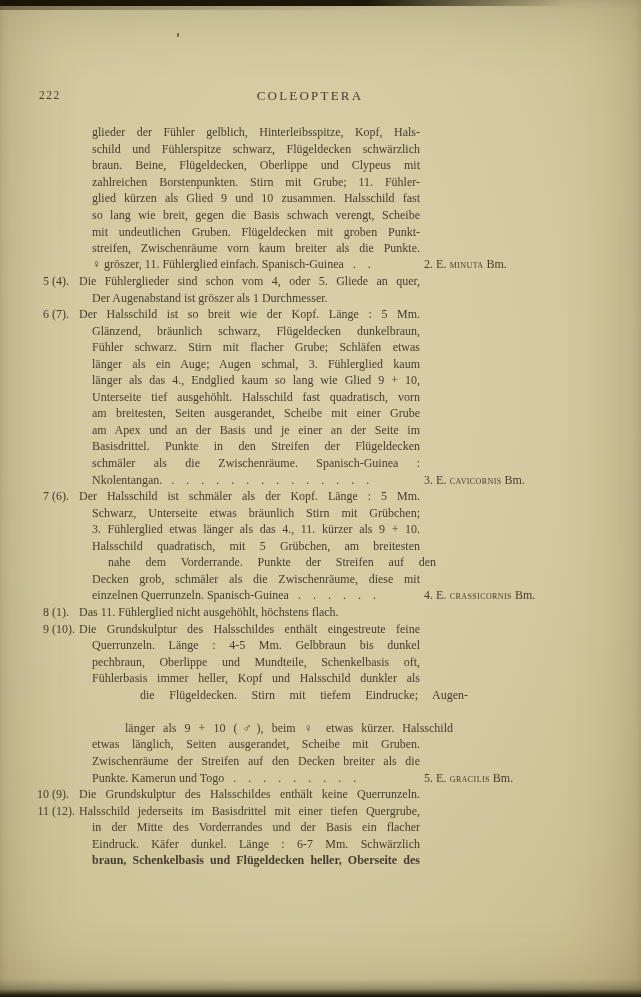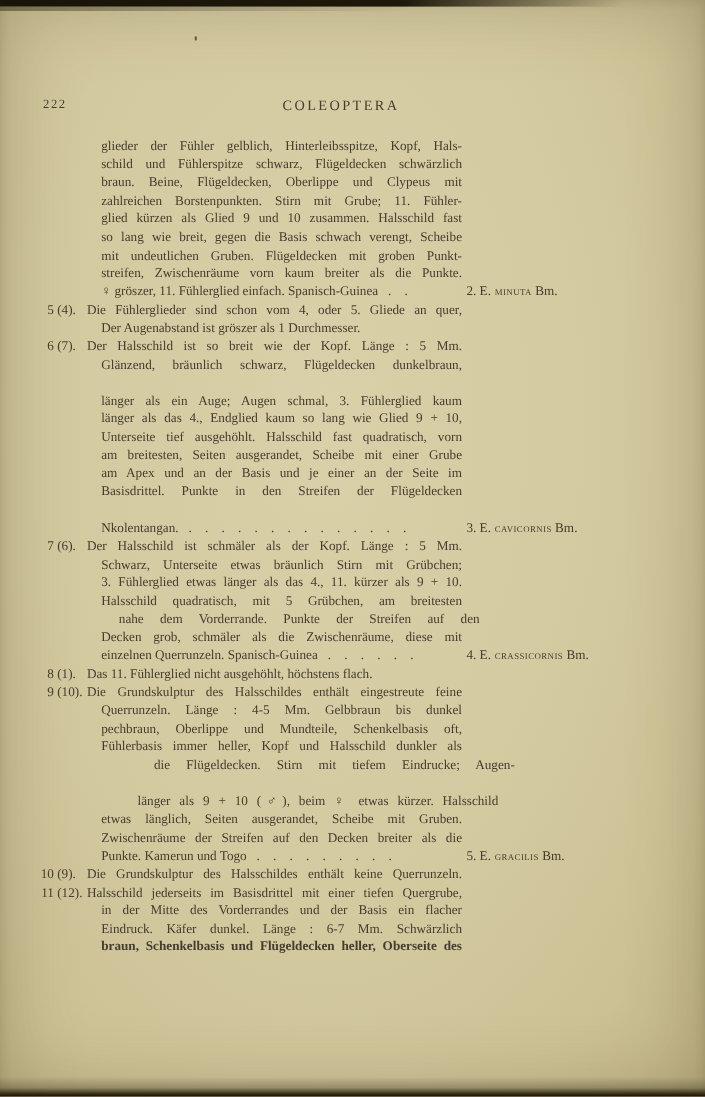--- a/index.html
+++ b/index.html
@@ -71,26 +71,28 @@
       <div class="line" style="top: 173.7px;"><div class="txt cont j">zahlreichen Borstenpunkten. Stirn mit Grube; 11. Fühler-</div></div>
       <div class="line" style="top: 190.2px;"><div class="txt cont j">glied kürzen als Glied 9 und 10 zusammen. Halsschild fast</div></div>
       <div class="line" style="top: 206.8px;"><div class="txt cont j">so lang wie breit, gegen die Basis schwach verengt, Scheibe</div></div>
       <div class="line" style="top: 224px;"><div class="txt cont j">mit undeutlichen Gruben. Flügeldecken mit groben Punkt-</div></div>
       <div class="line" style="top: 239.9px;"><div class="txt cont j">streifen, Zwischenräume vorn kaum breiter als die Punkte.</div></div>
       <div class="line" style="top: 256.4px;"><div class="txt cont">♀ gröszer, 11. Fühlerglied einfach. Spanisch-Guinea</div><span class="dots">..</span><span class="species"><span class="sp-num">2.</span><span class="sp-gen"> E.</span><span class="sp-name"> minuta</span><span class="sp-auth"> Bm.</span></span></div>
       <div class="line" style="top: 273px;"><span class="num">5</span><span class="ref">(4).</span><div class="txt first j">Die Fühlerglieder sind schon vom 4, oder 5. Gliede an quer,</div></div>
       <div class="line" style="top: 289.5px;"><div class="txt cont">Der Augenabstand ist gröszer als 1 Durchmesser.</div></div>
       <div class="line" style="top: 306.1px;"><span class="num">6</span><span class="ref">(7).</span><div class="txt first j">Der Halsschild ist so breit wie der Kopf. Länge : 5 Mm.</div></div>
       <div class="line" style="top: 322.6px;"><div class="txt cont j">Glänzend, bräunlich schwarz, Flügeldecken dunkelbraun,</div></div>
+      <div class="line" style="top: 339.1px;"><div class="txt cont j">Fühler schwarz. Stirn mit flacher Grube; Schläfen etwas</div></div>
       <div class="line" style="top: 355.7px;"><div class="txt cont j">länger als ein Auge; Augen schmal, 3. Fühlerglied kaum</div></div>
       <div class="line" style="top: 372.3px;"><div class="txt cont j">länger als das 4., Endglied kaum so lang wie Glied 9 + 10,</div></div>
       <div class="line" style="top: 388.8px;"><div class="txt cont j">Unterseite tief ausgehöhlt. Halsschild fast quadratisch, vorn</div></div>
       <div class="line" style="top: 405.4px;"><div class="txt cont j">am breitesten, Seiten ausgerandet, Scheibe mit einer Grube</div></div>
       <div class="line" style="top: 421.9px;"><div class="txt cont j">am Apex und an der Basis und je einer an der Seite im</div></div>
       <div class="line" style="top: 438.4px;"><div class="txt cont j">Basisdrittel. Punkte in den Streifen der Flügeldecken</div></div>
+      <div class="line" style="top: 455px;"><div class="txt cont j">schmäler als die Zwischenräume. Spanisch-Guinea :</div></div>
       <div class="line" style="top: 471.6px;"><div class="txt cont">Nkolentangan.</div><span class="dots">..............</span><span class="species"><span class="sp-num">3.</span><span class="sp-gen"> E.</span><span class="sp-name"> cavicornis</span><span class="sp-auth"> Bm.</span></span></div>
       <div class="line" style="top: 488.1px;"><span class="num">7</span><span class="ref">(6).</span><div class="txt first j">Der Halsschild ist schmäler als der Kopf. Länge : 5 Mm.</div></div>
       <div class="line" style="top: 504.7px;"><div class="txt cont j">Schwarz, Unterseite etwas bräunlich Stirn mit Grübchen;</div></div>
       <div class="line" style="top: 521.2px;"><div class="txt cont j">3. Fühlerglied etwas länger als das 4., 11. kürzer als 9 + 10.</div></div>
       <div class="line" style="top: 537.8px;"><div class="txt cont j">Halsschild quadratisch, mit 5 Grübchen, am breitesten</div></div>
       <div class="line" style="top: 554.3px; padding-left: 16px;"><div class="txt cont j">nahe dem Vorderrande. Punkte der Streifen auf den</div></div>
       <div class="line" style="top: 570.9px;"><div class="txt cont j">Decken grob, schmäler als die Zwischenräume, diese mit</div></div>
       <div class="line" style="top: 587.4px;"><div class="txt cont">einzelnen Querrunzeln. Spanisch-Guinea</div><span class="dots">......</span><span class="species"><span class="sp-num">4.</span><span class="sp-gen"> E.</span><span class="sp-name"> crassicornis</span><span class="sp-auth"> Bm.</span></span></div>
       <div class="line" style="top: 604px;"><span class="num">8</span><span class="ref">(1).</span><div class="txt first">Das 11. Fühlerglied nicht ausgehöhlt, höchstens flach.</div></div>
       <div class="line" style="top: 620.5px;"><span class="num">9</span><span class="ref">(10).</span><div class="txt first j">Die Grundskulptur des Halsschildes enthält eingestreute feine</div></div>

